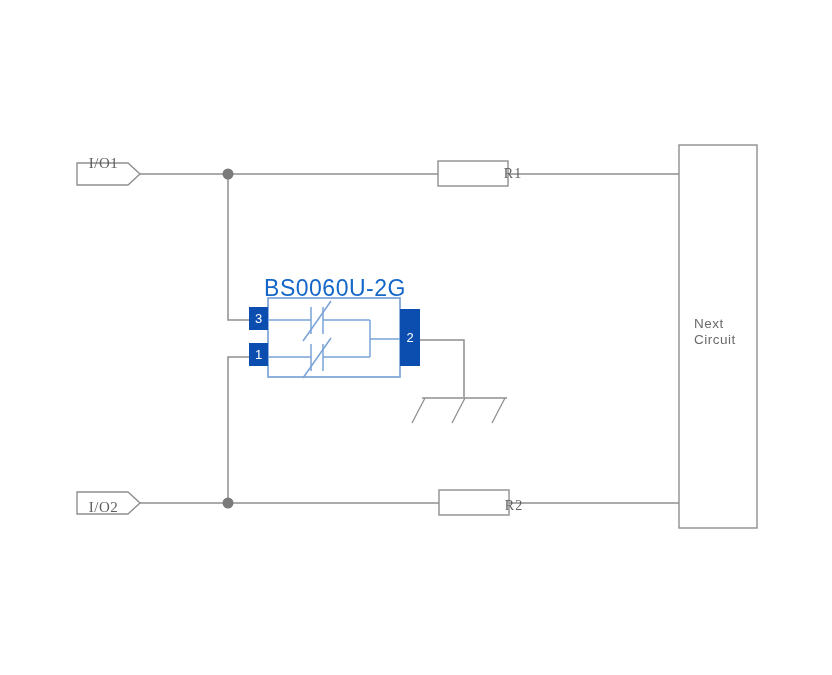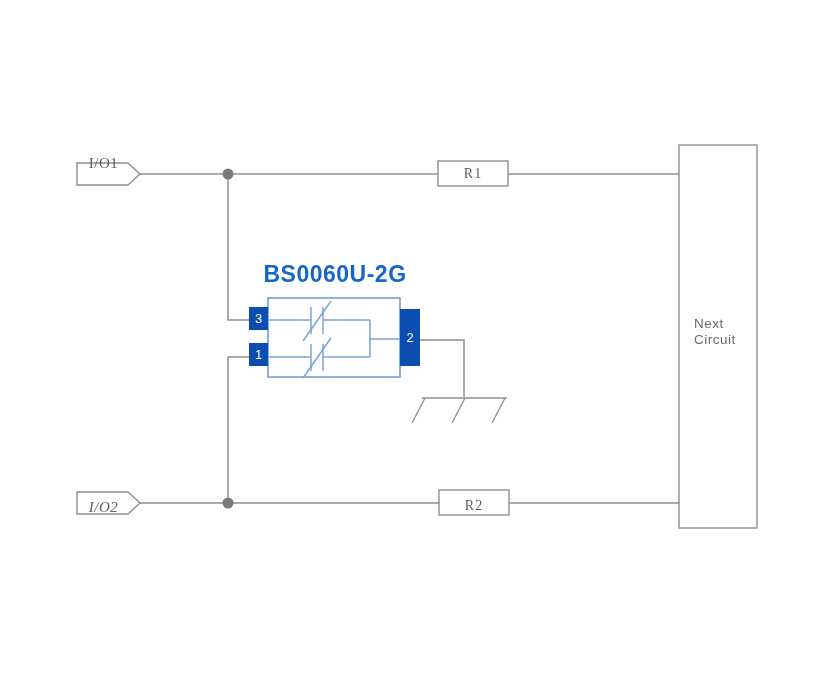--- a/index.html
+++ b/index.html
@@ -19,25 +19,25 @@
   #schematic-svg{position:absolute;left:0;top:0;}
   .wire{stroke:var(--wire-gray);stroke-width:1.5;fill:none;}
   .thinwire{stroke:var(--wire-gray);stroke-width:1.3;fill:none;}
   .dot{fill:var(--dot-gray);stroke:none;}
   .outline{stroke:var(--wire-gray);stroke-width:1.4;fill:#ffffff;}
   .comp-box{stroke:var(--symbol-blue);stroke-width:1.7;fill:#ffffff;}
   .blue-sym{stroke:var(--symbol-blue);stroke-width:1.5;fill:none;}
   .pin-rect{fill:var(--pin-blue);stroke:none;}
   .lbl{position:absolute;color:var(--label-gray);display:flex;align-items:center;justify-content:center;}
   .tag-lbl{font-family:"Liberation Serif",serif;font-size:15px;letter-spacing:0.5px;}
-  .res-lbl{font-family:"Liberation Serif",serif;font-size:14px;letter-spacing:1px;}
+  .res-lbl{font-family:"Liberation Serif",serif;font-size:14px;letter-spacing:1px;padding-left:40px;}
   .pin-lbl{position:absolute;color:#ffffff;font-size:13px;display:flex;align-items:center;justify-content:center;font-family:"Liberation Sans",sans-serif;}
   .title-lbl{
-    position:absolute;left:240px;top:260px;width:190px;height:28px;
-    text-align:center;font-size:23px;font-weight:bold;color:var(--title-blue);
+    position:absolute;left:240px;top:274px;width:190px;height:28px;
+    text-align:center;font-size:23px;font-weight:normal;color:var(--title-blue);
     letter-spacing:0.5px;line-height:28px;
   }
   .next-lbl{
     position:absolute;left:679px;top:316px;width:97px;
     color:var(--next-gray);font-size:13.5px;line-height:16px;
     padding-left:15px;box-sizing:border-box;letter-spacing:0.5px;
   }
 </style>
 </head>
 <body>
@@ -91,21 +91,21 @@
     <path class="blue-sym" d="M370 320 V357"></path>
     <path class="blue-sym" d="M370 339 H400"></path>
 
     <rect class="pin-rect" x="249" y="307" width="19" height="23"></rect>
     <rect class="pin-rect" x="249" y="343" width="19" height="23"></rect>
     <rect class="pin-rect" x="400" y="309" width="20" height="57"></rect>
   </svg>
 
   <div class="lbl tag-lbl" style="left:77px;top:152px;width:53px;height:22px;">I/O1</div>
 
-  <div class="lbl tag-lbl" style="left:77px;top:492px;width:53px;height:30px;font-style:italic;">I/O2</div>
+  <div class="lbl tag-lbl" style="left:77px;top:492px;width:53px;height:30px;">I/O2</div>
 
   <div class="lbl res-lbl" style="left:438px;top:161px;width:70px;height:25px;">R1</div>
 
   <div class="lbl res-lbl" style="left:439px;top:490px;width:70px;height:31px;">R2</div>
 
   <div class="next-lbl">
     <div>Next</div>
     <div>Circuit</div>
   </div>
 

